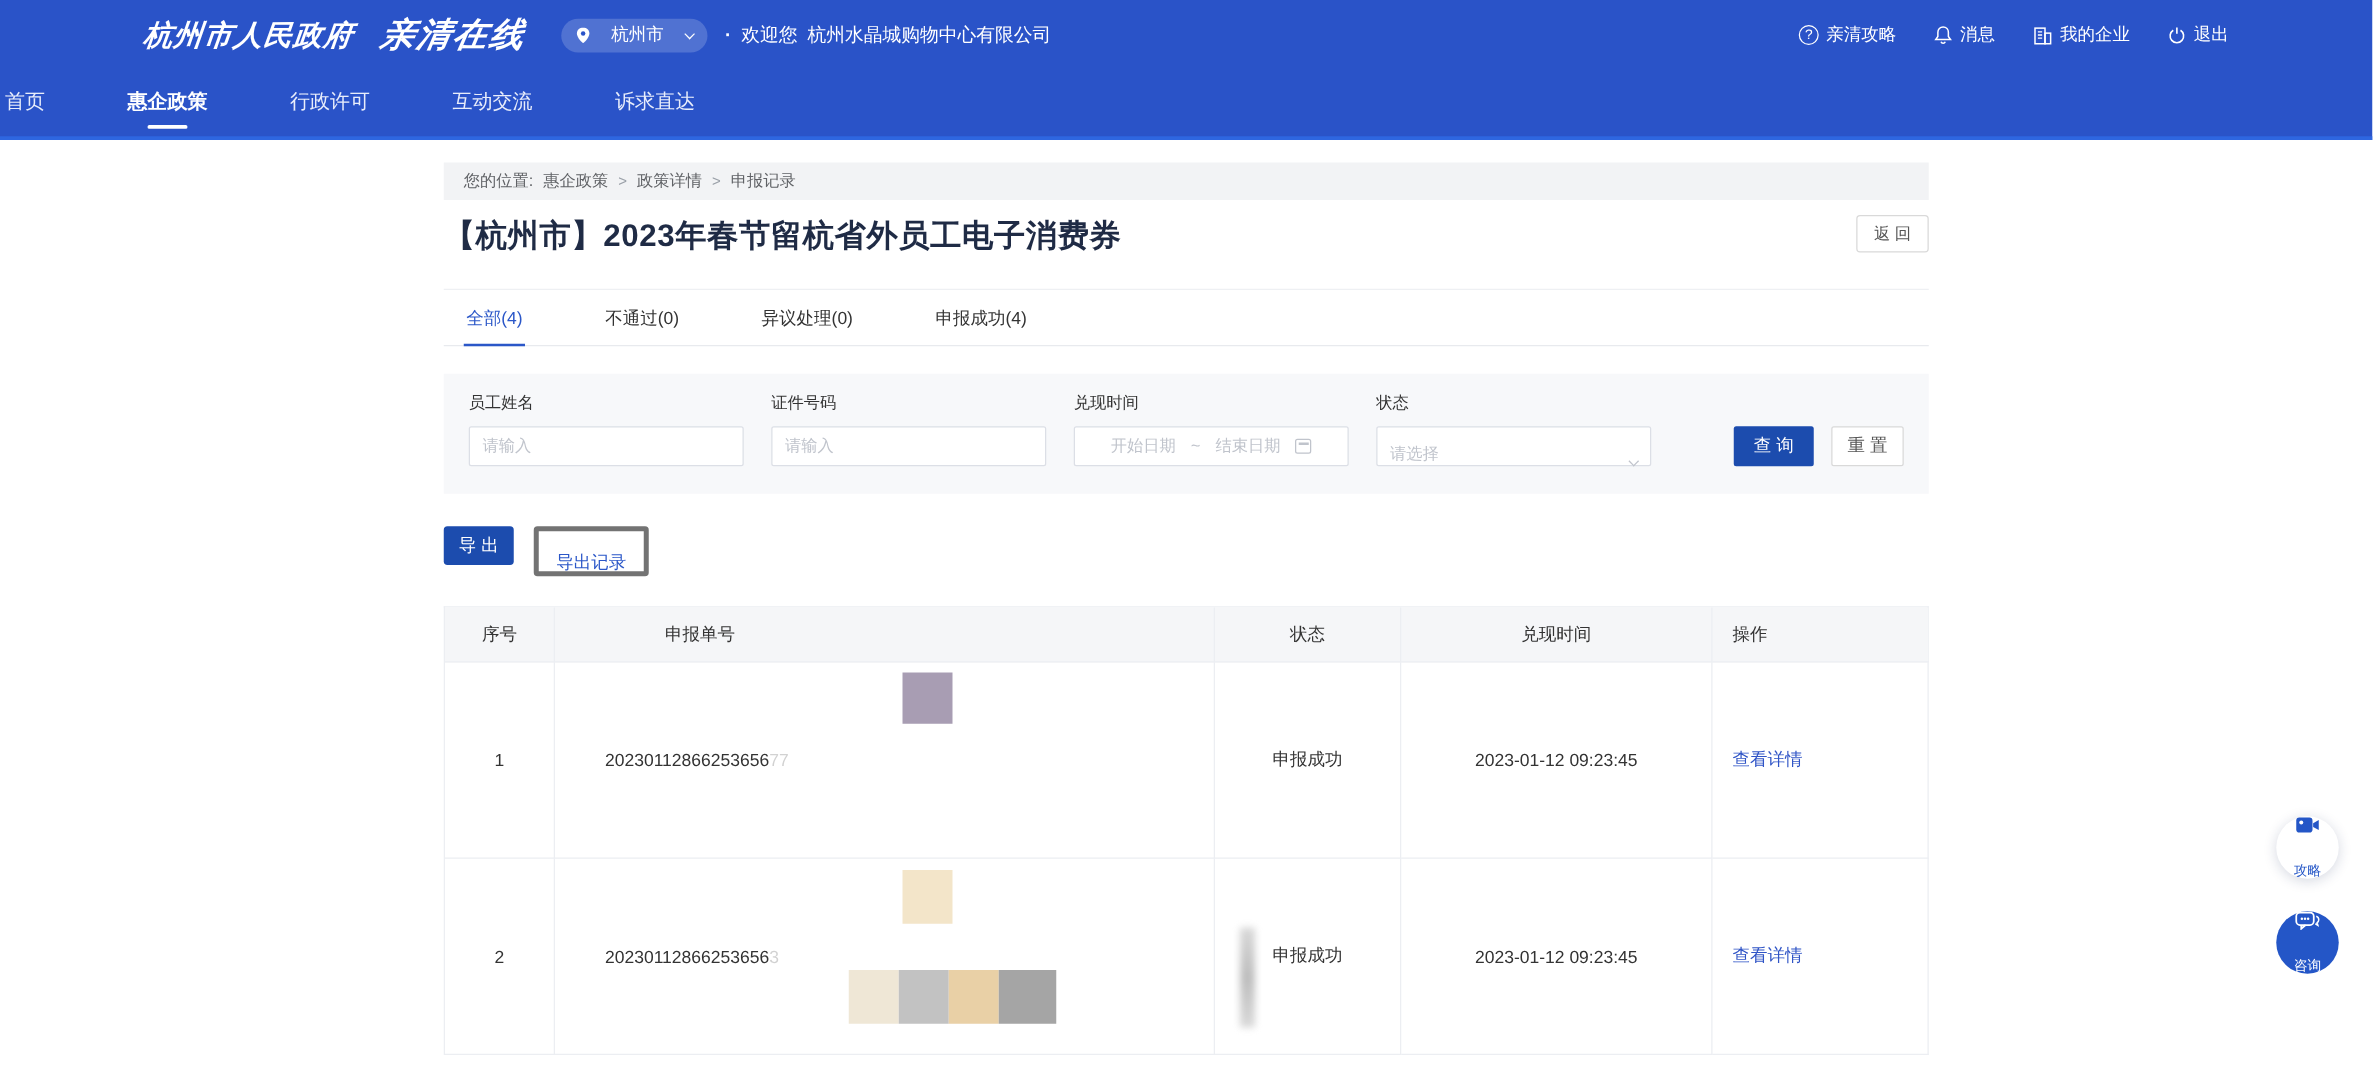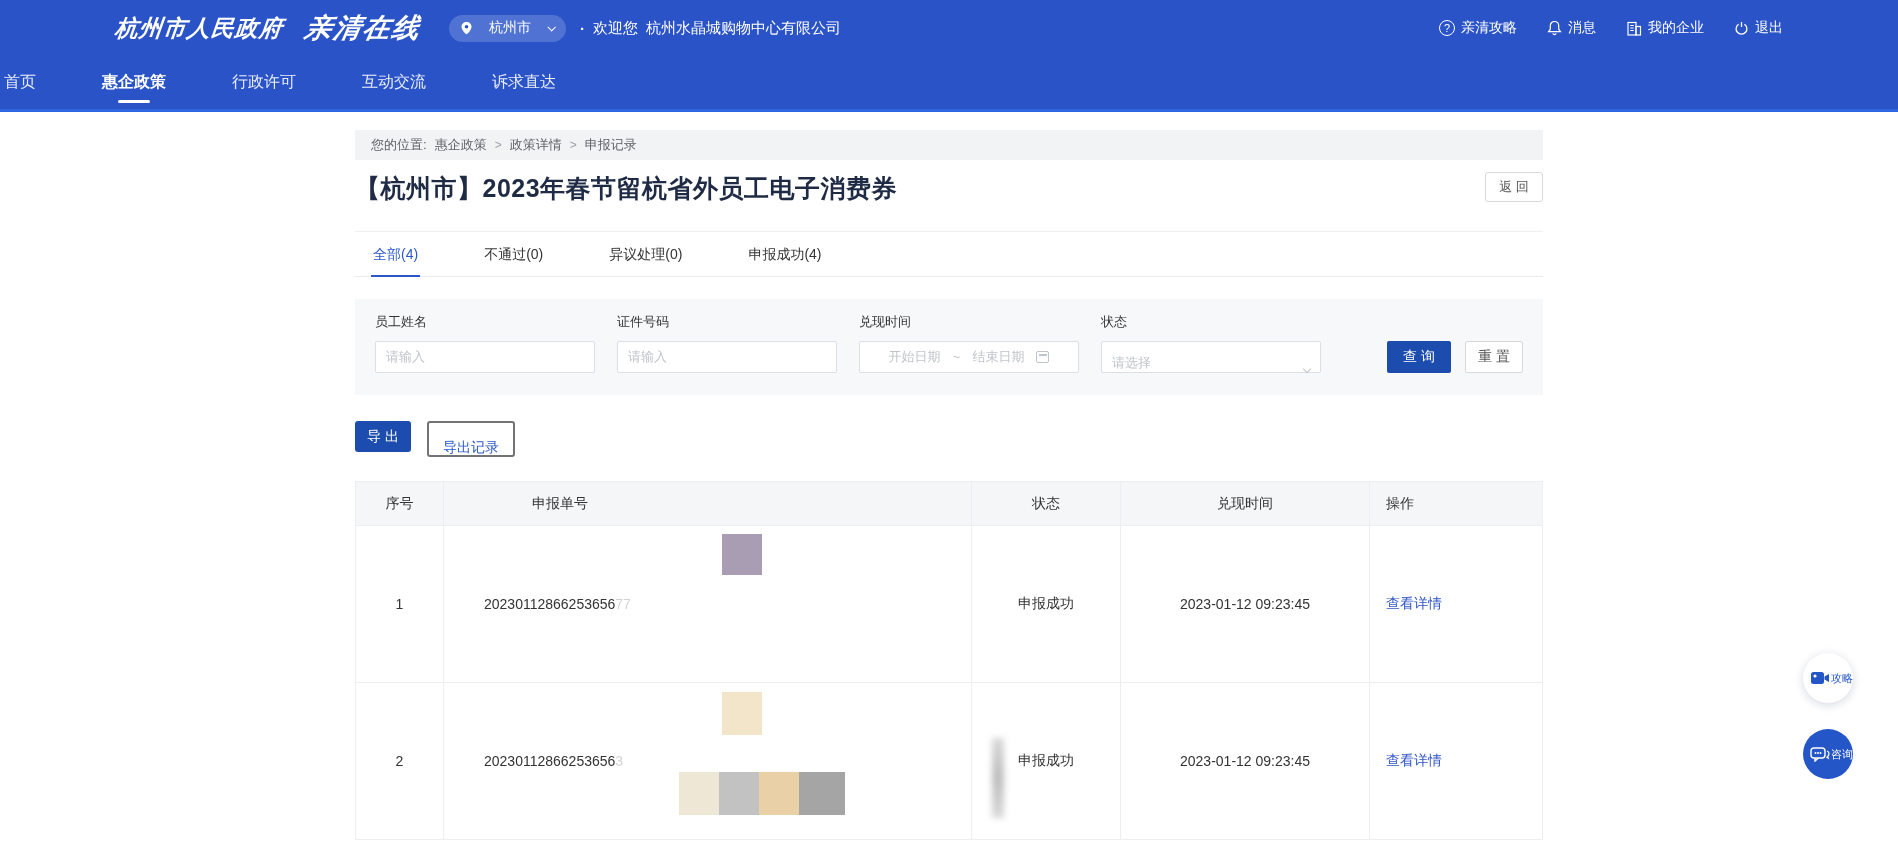--- a/index.html
+++ b/index.html
@@ -52,21 +52,21 @@
   .cal-icon::before { content:""; position:absolute; top:1.5px; left:1.5px; right:1.5px; height:2px; background:#c0c4cc; }
   .select { justify-content:space-between;align-items:flex-end; }
   .select .chev { border-color:#c0c4cc; transform:rotate(45deg); }
   .filter-actions { margin-left:auto; display:flex; align-items:flex-end; gap:14px; padding-bottom:0; }
   .btn-primary { height:32px; min-width:64px; padding:0 14px; background:#1c4cae; color:#fff; border:none; border-radius:2px; font-size:14px; cursor:pointer; font-family:inherit; }
   .btn-plain { height:32px; min-width:58px; padding:0 12px; background:#fff; color:#555; border:1px solid #d9d9d9; border-radius:2px; font-size:14px; cursor:pointer; font-family:inherit; }
 
   
   .export-row { margin-top:26px; display:flex; gap:16px; }
   .btn-export { height:31px; min-width:56px; padding:0 12px; background:#1c4cae; color:#fff; border:none; border-radius:3px; font-size:14px; cursor:pointer; font-family:inherit; }
-  .btn-export-rec { height:31px; padding:16px 14px; background:#fff; color:#2b57c8; border:2px solid #737373; border-radius:3px; font-size:14px; cursor:pointer; font-family:inherit; }
+  .btn-export-rec { height:31px; padding:16px 14px; background:#fff; color:#2b57c8; border:4px solid #737373; border-radius:3px; font-size:14px; cursor:pointer; font-family:inherit; }
 
   
   .table { margin-top:24px; border:1px solid #eceef2; border-bottom:none; font-size:14px; color:#333; }
   .trow { display:grid; grid-template-columns:88px 528px 149px 249px 173px; }
   .thead { background:#f5f6f8; font-weight:500;text-align:right; }
   .tcell { border-right:1px solid #eceef2; border-bottom:1px solid #eceef2; display:flex; align-items:center; position:relative; overflow:hidden; }
   .tcell:last-child { border-right:none; }
   .thead .tcell { height:44px; }
   .tbody .tcell { height:157px; }
   .c-center { justify-content:center; }
@@ -80,21 +80,21 @@
   .blob-purple { left:278px; top:8px; width:40px; height:41px; background:#a89db3; }
   .blob-beige { left:278px; top:9px; width:40px; height:43px; background:#f3e5c9; }
   .sq { position:absolute; top:89px; height:43px; }
   .sq1 { left:235px; width:40px; background:#efe7d6; }
   .sq2 { left:275px; width:40px; background:#c2c2c2; }
   .sq3 { left:315px; width:40px; background:#e9d0a6; }
   .sq4 { left:355px; width:46px; background:#a5a5a5; }
   .smudge { left:20px; top:55px; width:12px; height:80px; background:linear-gradient(#bbb,#888,#bbb); filter:blur(3px); opacity:.55; }
 
   
-  .fab { position:absolute; right:45px; width:50px; height:50px; border-radius:50%; display:flex; flex-direction:row; align-items:center; justify-content:flex-end; gap:1px; cursor:pointer; }
+  .fab { position:absolute; right:27px; width:50px; height:50px; border-radius:50%; display:flex; flex-direction:column; align-items:center; justify-content:space-between; gap:1px; cursor:pointer; }
   .fab-light { top:653px; background:#fff; box-shadow:0 2px 10px rgba(20,40,90,.18); color:#2456c7; }
   .fab-primary { top:729px; background:#2456c7; color:#fff; }
   .fab-label { font-size:11px; line-height:12px; }
 
   svg.ic { display:block; }
 </style>
 </head>
 <body>
 
 <div class="viewport">

